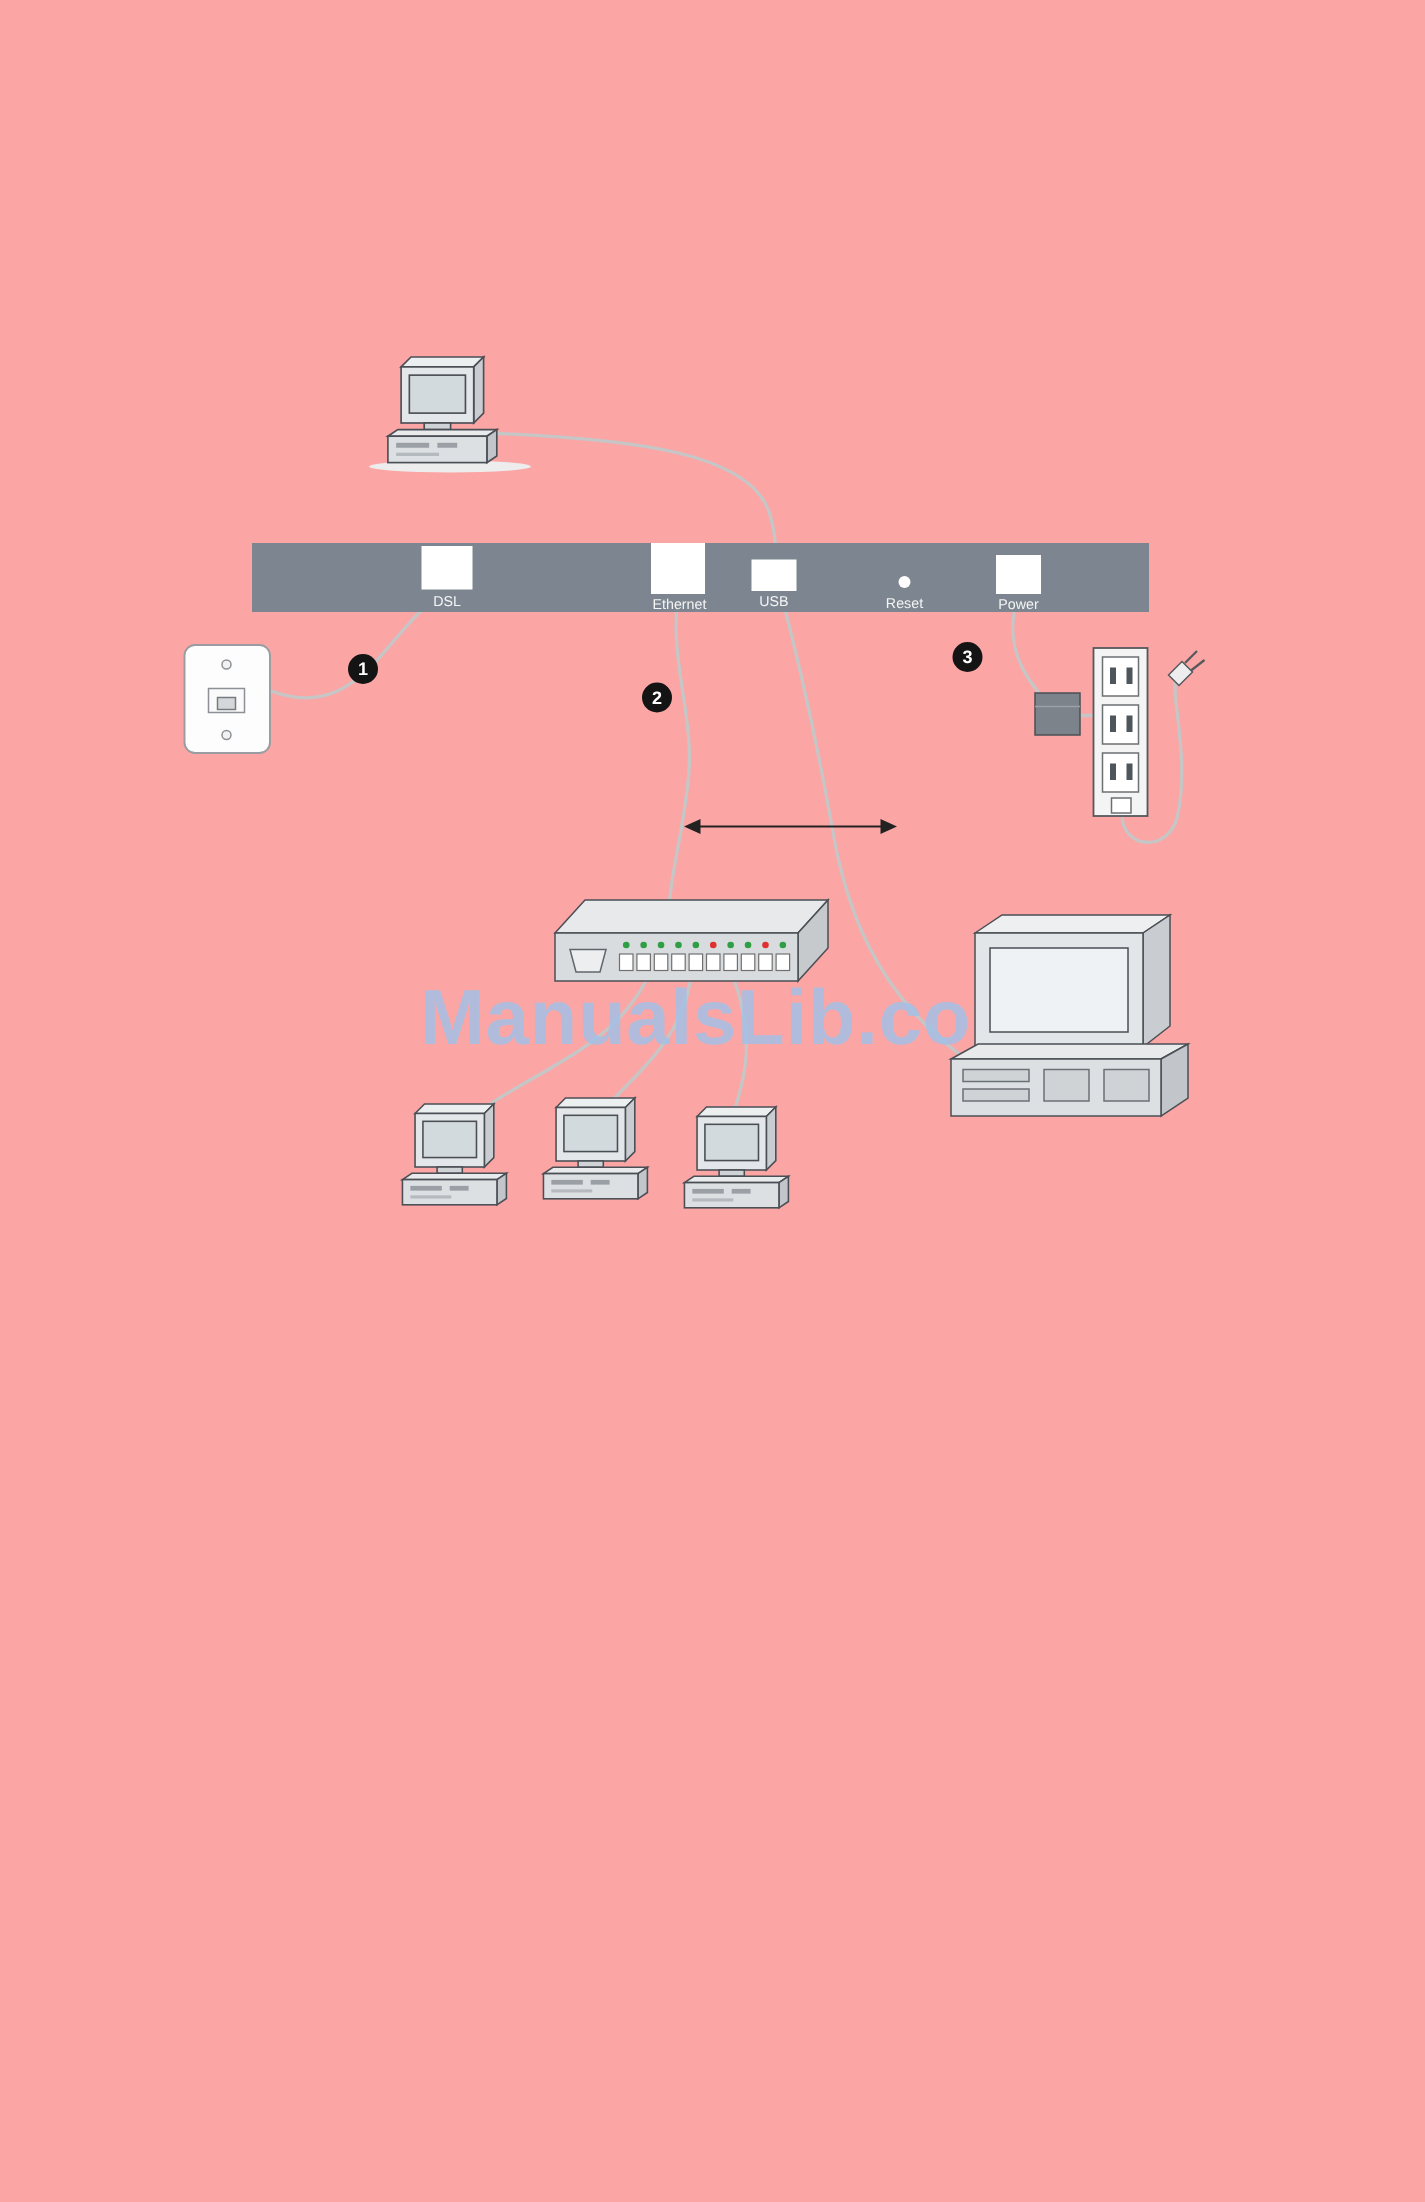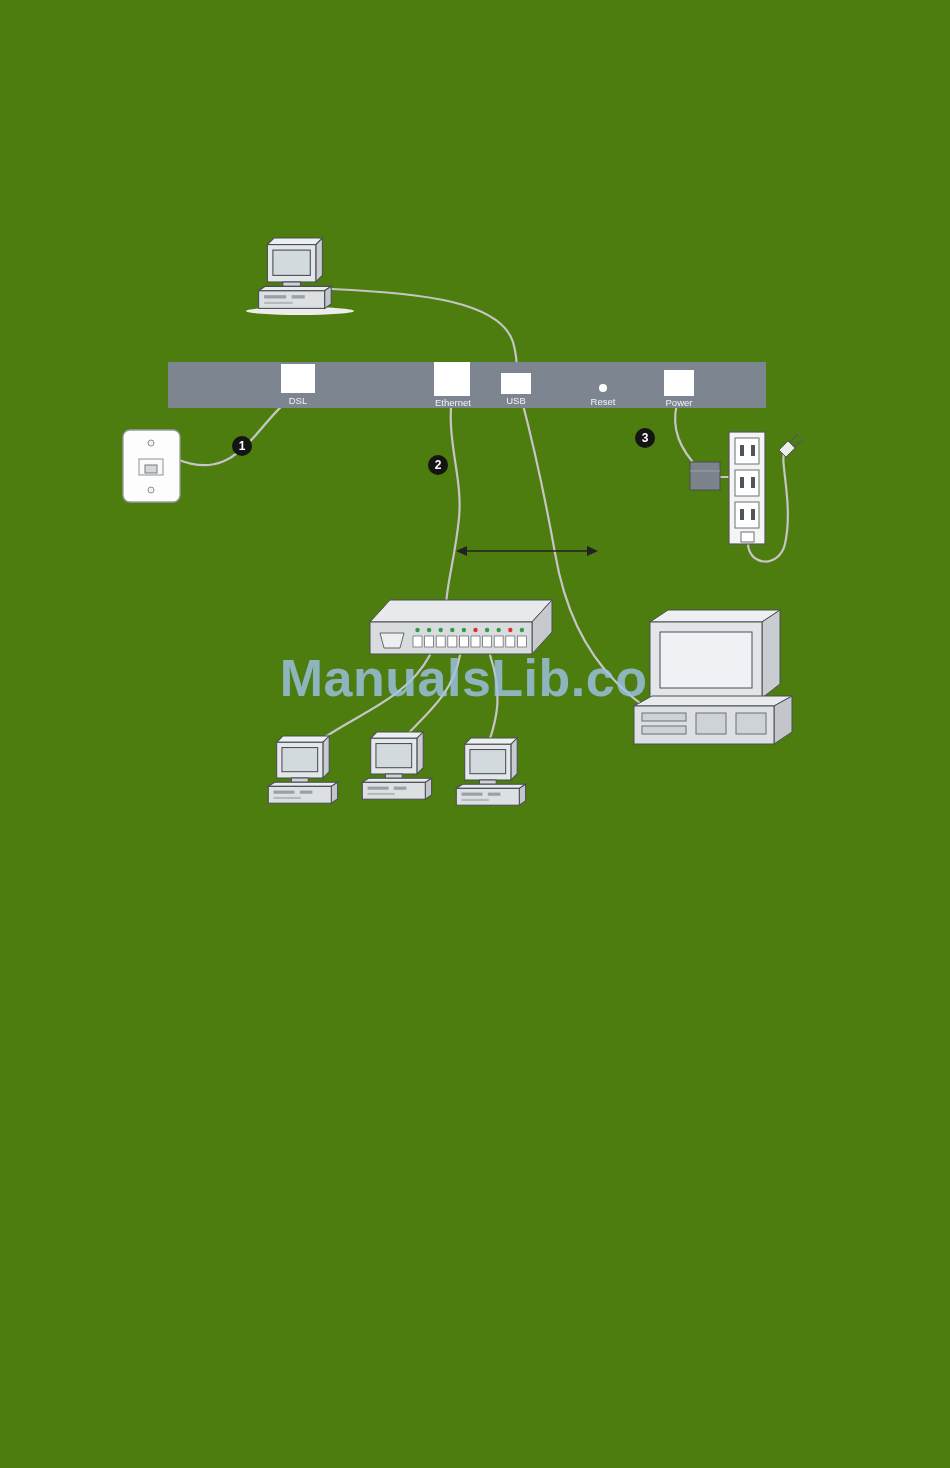--- a/index.html
+++ b/index.html
@@ -1,16 +1,16 @@
 <!DOCTYPE html>
 <html><head>
 <meta charset="utf-8">
 <style>
   html,body{margin:0;padding:0;background:#fff;}
-  .page{position:relative;width:950px;height:1468px;background:#4d7c0f;overflow:hidden;}
+  .page{position:relative;width:950px;height:1468px;background:#fca5a5;overflow:hidden;}
   svg{position:absolute;top:0;left:0;}
   .portlabel{font:9.5px "Liberation Sans",sans-serif;fill:#f4f4f4;text-anchor:middle;}
   .steplabel{font:bold 12px "Liberation Sans",sans-serif;fill:#ffffff;text-anchor:middle;}
   .watermark{font:bold 52px "Liberation Sans",sans-serif;text-anchor:middle;opacity:0.8;letter-spacing:0.5px;}
 </style>
 </head>
 <body>
 
 <div class="page">
 <svg width="950" height="1468" viewBox="0 0 950 1468">

